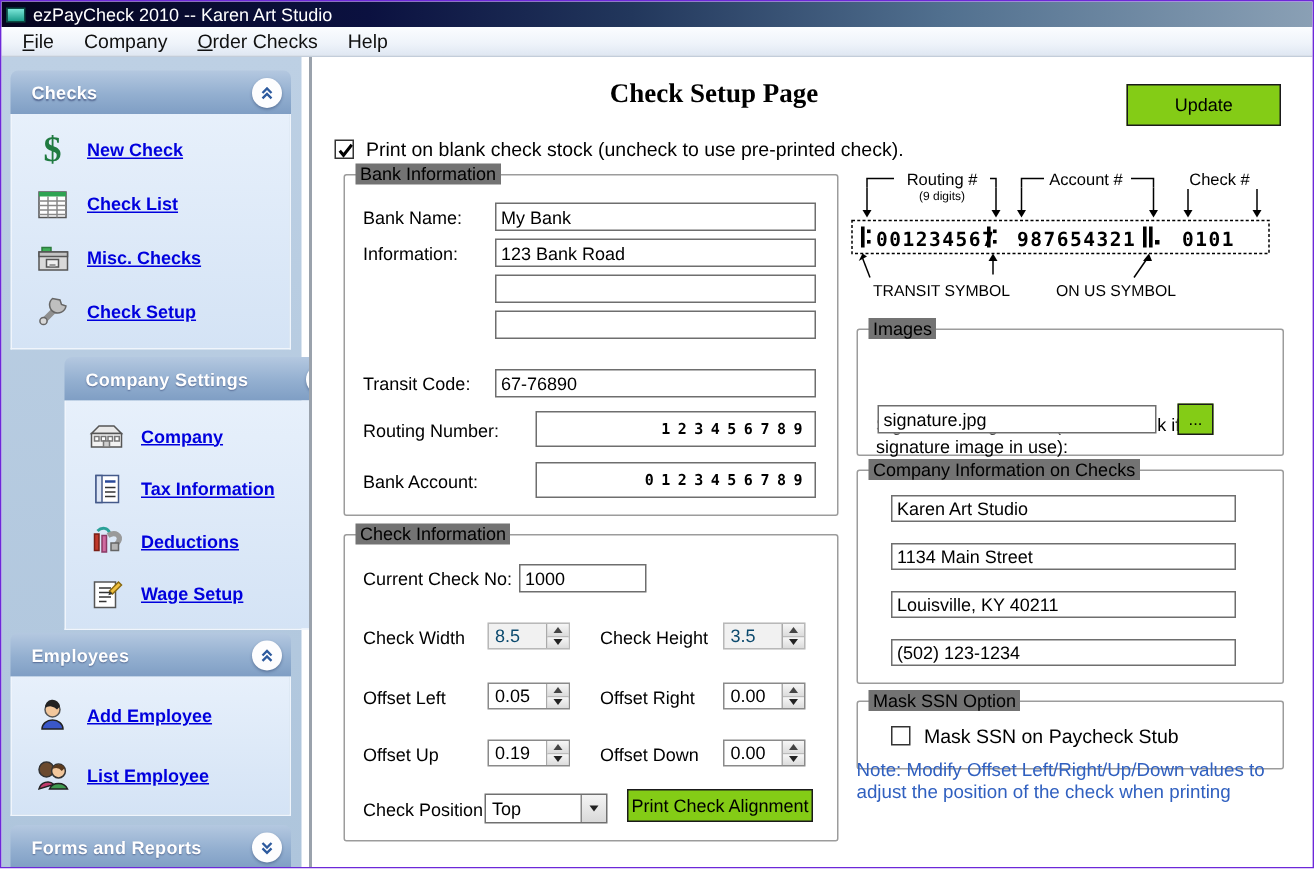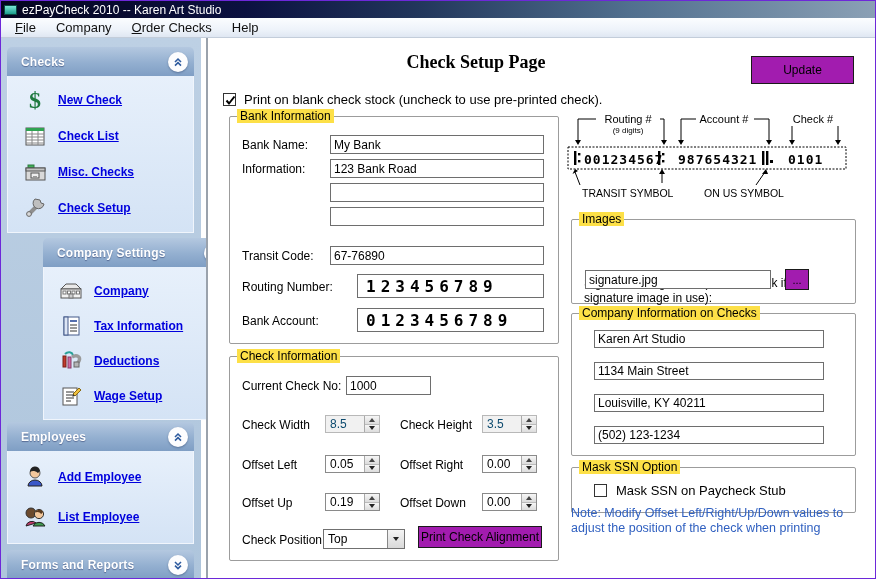--- a/index.html
+++ b/index.html
@@ -40,37 +40,37 @@
   .side-icon { width:46px; display:flex; align-items:center; justify-content:center; flex:0 0 46px; }
   .side-link { color:#0000dd; font-size:12px; font-weight:bold; text-decoration:underline; white-space:nowrap; }
   .row-h36 { height:36px; } .row-h34 { height:35px; } .row-h38 { height:40px; }
   .dollar-glyph { font-family:"Liberation Serif", serif; font-size:24px; font-weight:bold; color:#1f7a40; }
 
   
   .main { position:absolute; left:205px; top:37px; right:0; bottom:0;
     background:#fff; border-left:2px solid #9aa2ac; }
   .page-title { position:absolute; left:148px; top:14px; width:240px; text-align:center;
     font-family:"Liberation Serif", serif; font-size:18px; font-weight:bold; color:#000; }
-  .btn { background:#a21caf; border:1px solid #1a1a1a; font-family:"Liberation Sans",sans-serif;
+  .btn { background:#84cc16; border:1px solid #1a1a1a; font-family:"Liberation Sans",sans-serif;
     font-size:12px; color:#000; cursor:pointer; }
   .update-btn { position:absolute; left:543px; top:18px; width:103px; height:28px; }
 
   .cb { position:absolute; width:13px; height:13px; background:#fff; border:1px solid #333; }
   .cb svg { display:block; margin:1px 0 0 1px; }
   .cb-label { position:absolute; font-size:13px; color:#000; white-space:nowrap; }
 
   
   .gb { position:absolute; border:1px solid #9c9c9c; border-radius:2px; }
-  .gb-label { position:absolute; top:-8px; left:7px; background:#fde047; padding:0 3px;
+  .gb-label { position:absolute; top:-8px; left:7px; background:#737373; padding:0 3px;
     font-size:12px; color:#000; white-space:nowrap;text-align:right; }
   .lbl { position:absolute; font-size:12px; color:#000; white-space:nowrap; }
   .tb { position:absolute; border:1px solid #6e6e6e; background:#fff; font-size:12px;
     font-family:"Liberation Sans",sans-serif; color:#000; padding:1px 3px; }
-  .micr { font-family:"DejaVu Sans Mono",monospace; font-weight:bold; font-size:16px;
-    letter-spacing:5px; padding-left:8px; }
+  .micr { font-family:"DejaVu Sans Mono",monospace; font-weight:bold; font-size:10px;
+    letter-spacing:5px; padding-left:8px;text-align:right; }
 
   
   .spinner { position:absolute; height:18px; border:1px solid #8a8a8a; background:#fff;
     display:flex; align-items:stretch; }
   .spinner .val { flex:1; font-size:12px; padding:1px 0 0 4px; }
   .spinner.disabled { background:#f1f1f1; border-color:#b8b8b8; }
   .spinner.disabled .val { color:#0c4a6e; }
   .spin-btns { width:15px; display:flex; flex-direction:column; border-left:1px solid #aaa; }
   .spin-btn { flex:1; background:linear-gradient(180deg,#f6f6f6,#dcdcdc);
     display:flex; align-items:center; justify-content:center; border-bottom:1px solid #bbb; }

